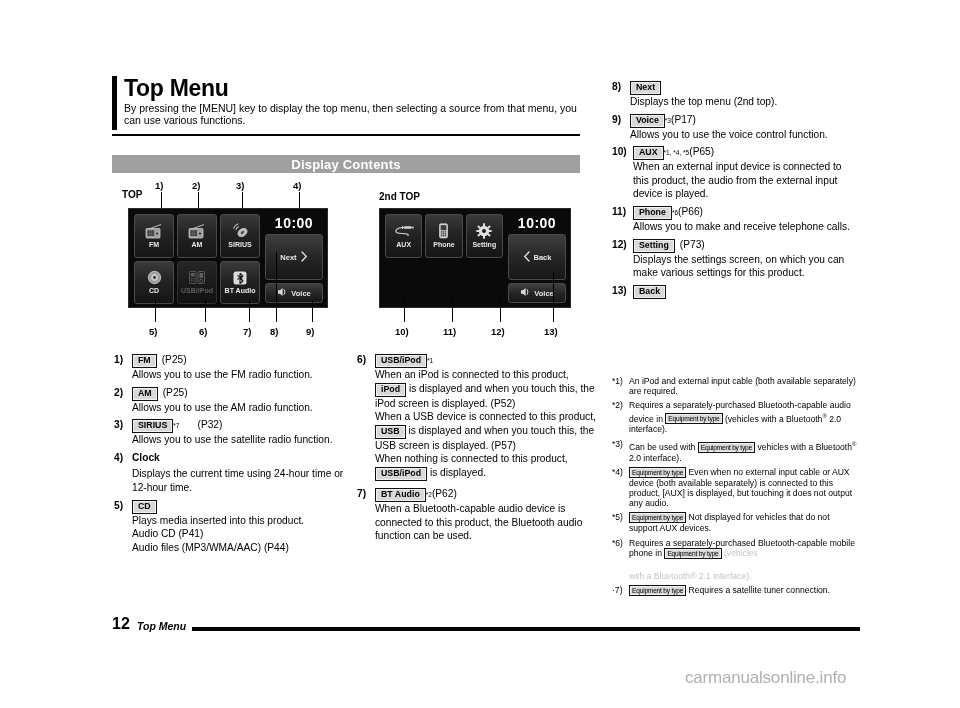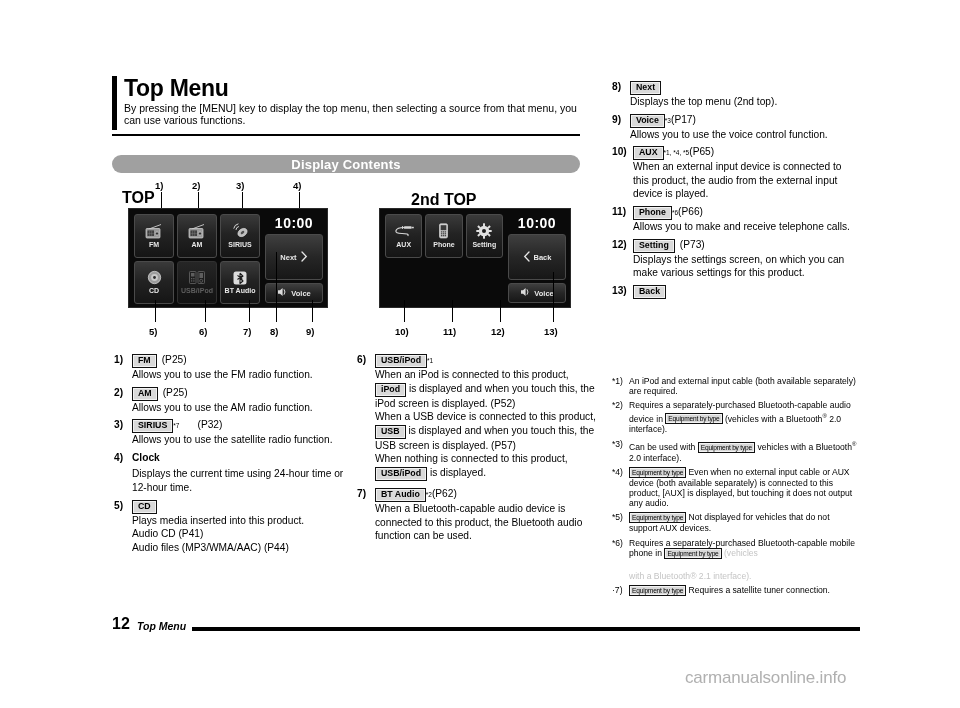--- a/index.html
+++ b/index.html
@@ -32,24 +32,23 @@
     height: 2px; background: #000;
   }
 
   
   .section-bar {
     position: absolute; left: 112px; top: 155px; width: 468px; height: 18px;
     background: #a0a0a0; color: #fff;
     font-size: 13px; font-weight: bold;
     display: flex; align-items: center; justify-content: center;
     letter-spacing: 0.2px;
-    border-radius: 9px;
   }
   .fig-label {
-    position: absolute; font-size: 16px; font-weight: bold;
+    position: absolute; font-size: 10px; font-weight: bold;
   }
   .callout {
     position: absolute; font-size: 9.5px; font-weight: bold;
   }
   .lead { position: absolute; background: #000; }
 
   
   .hu {
     position: absolute;
     background: #0a0a0a;
@@ -296,21 +295,21 @@
   <div class="callout" style="left:149px; top:326px;">5)</div>
   <div class="lead" style="left:205px; top:300px; width:1px; height:22px;"></div>
   <div class="callout" style="left:199px; top:326px;">6)</div>
   <div class="lead" style="left:249px; top:300px; width:1px; height:22px;"></div>
   <div class="callout" style="left:243px; top:326px;">7)</div>
   <div class="lead" style="left:276px; top:252px; width:1px; height:70px;"></div>
   <div class="callout" style="left:270px; top:326px;">8)</div>
   <div class="lead" style="left:312px; top:300px; width:1px; height:22px;"></div>
   <div class="callout" style="left:306px; top:326px;">9)</div>
 
-  <div class="fig-label" style="left:379px; top:191px;margin-left:32px;">2nd TOP</div>
+  <div class="fig-label" style="left:379px; top:191px;">2nd TOP</div>
 
   <div class="hu" style="left:379px; top:208px; width:192px; height:100px;">
     <div class="hu-inner">
       <div class="hu-left" style="grid-template-rows: 1fr 1fr;">
         <div class="tile">
           <span class="glyph">
             <svg width="22" height="14" viewBox="0 0 22 14">
               <rect x="11" y="2.2" width="7.5" height="2.6" rx="0.6" fill="#d6d6d6"></rect>
               <rect x="18.6" y="2.8" width="2.2" height="1.5" fill="#d6d6d6"></rect>
               <line x1="9.6" y1="2" x2="9.6" y2="5" stroke="#d6d6d6" stroke-width="1"></line>

